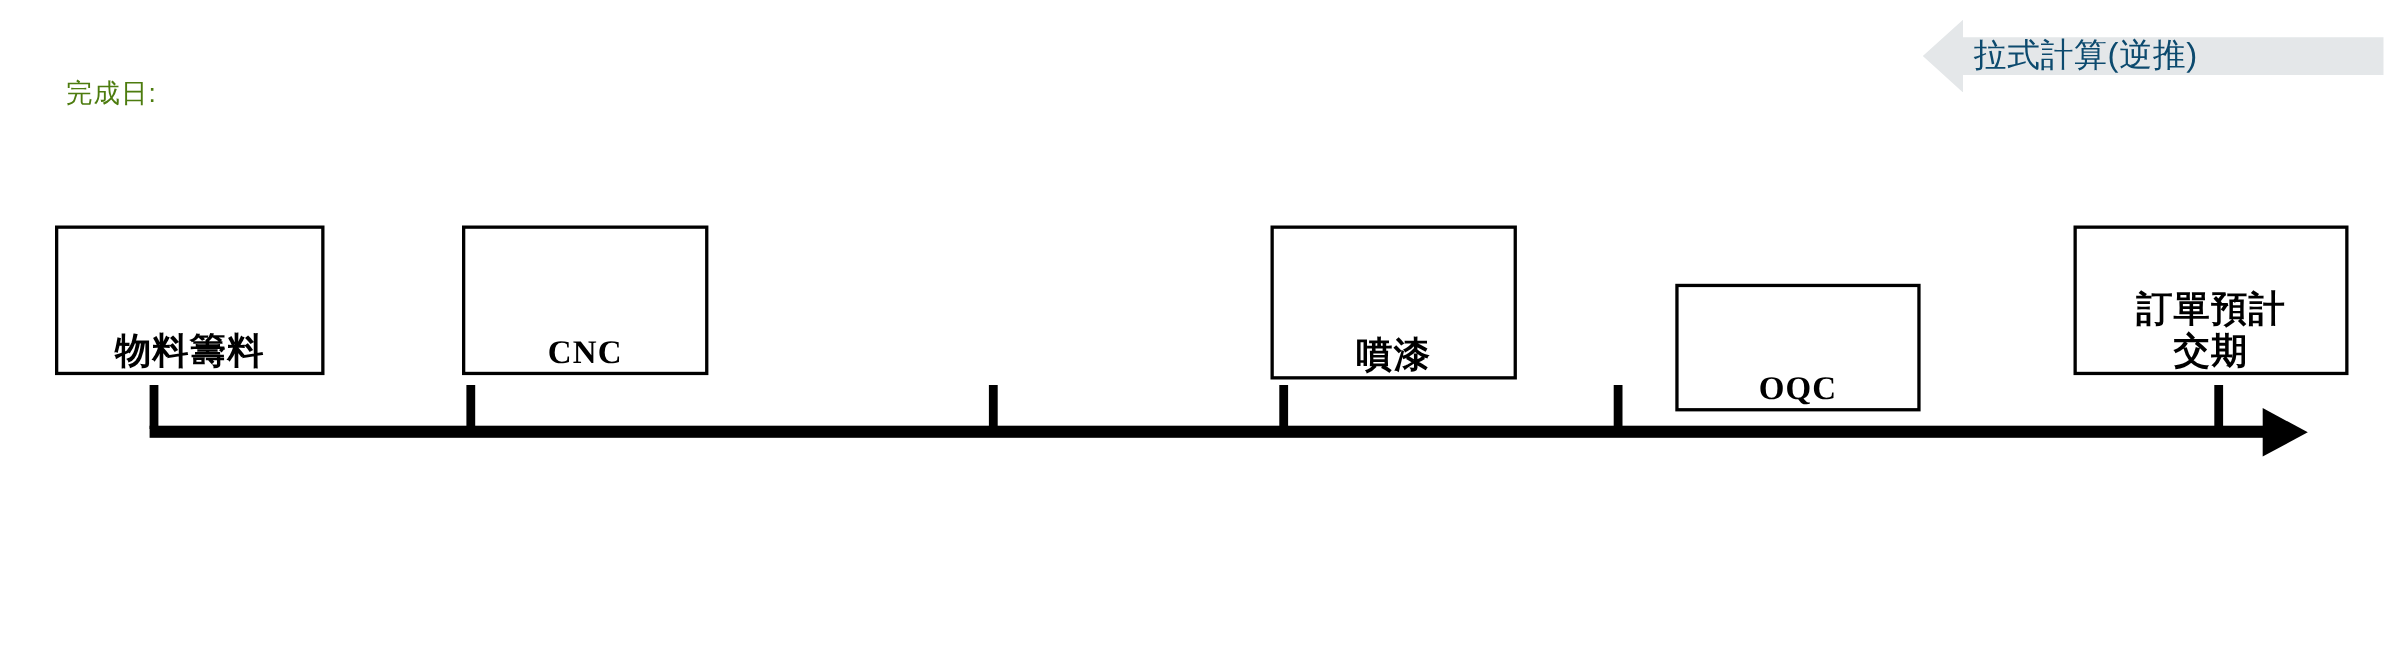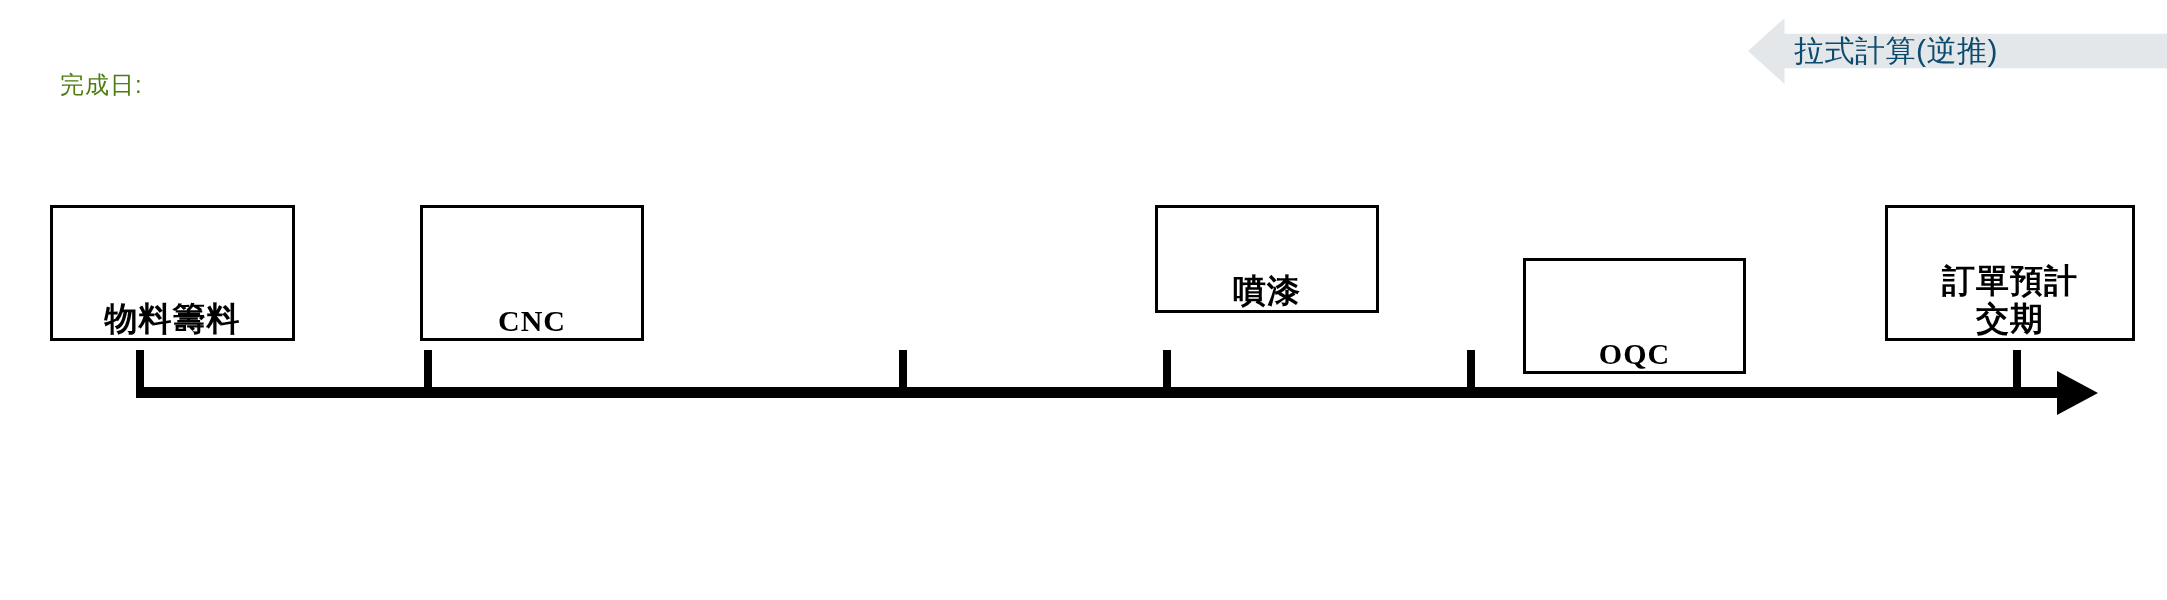--- a/index.html
+++ b/index.html
@@ -124,21 +124,21 @@
 
   <div class="stage-box cjk" style="left:50px; top:205px; width:245px; height:136px;">
     <span class="box-label">物料籌料</span>
   </div>
 
   <div class="stage-box latin" style="left:420px; top:205px; width:224px; height:136px;">
     <span class="box-label">CNC</span>
   </div>
 
 
-  <div class="stage-box cjk" style="left:1155px; top:205px; width:224px; height:108px;">
+  <div class="stage-box cjk" style="left:1155px; top:205px; width:224px; height:140px;">
     <span class="box-label">噴漆</span>
   </div>
 
   <div class="stage-box latin" style="left:1523px; top:222px; width:223px; height:116px;margin-top:36px;">
     <span class="box-label">OQC</span>
   </div>
 
   <div class="stage-box cjk" style="left:1885px; top:205px; width:250px; height:136px;">
     <span class="box-label">
       <span>訂單預計</span><br>

